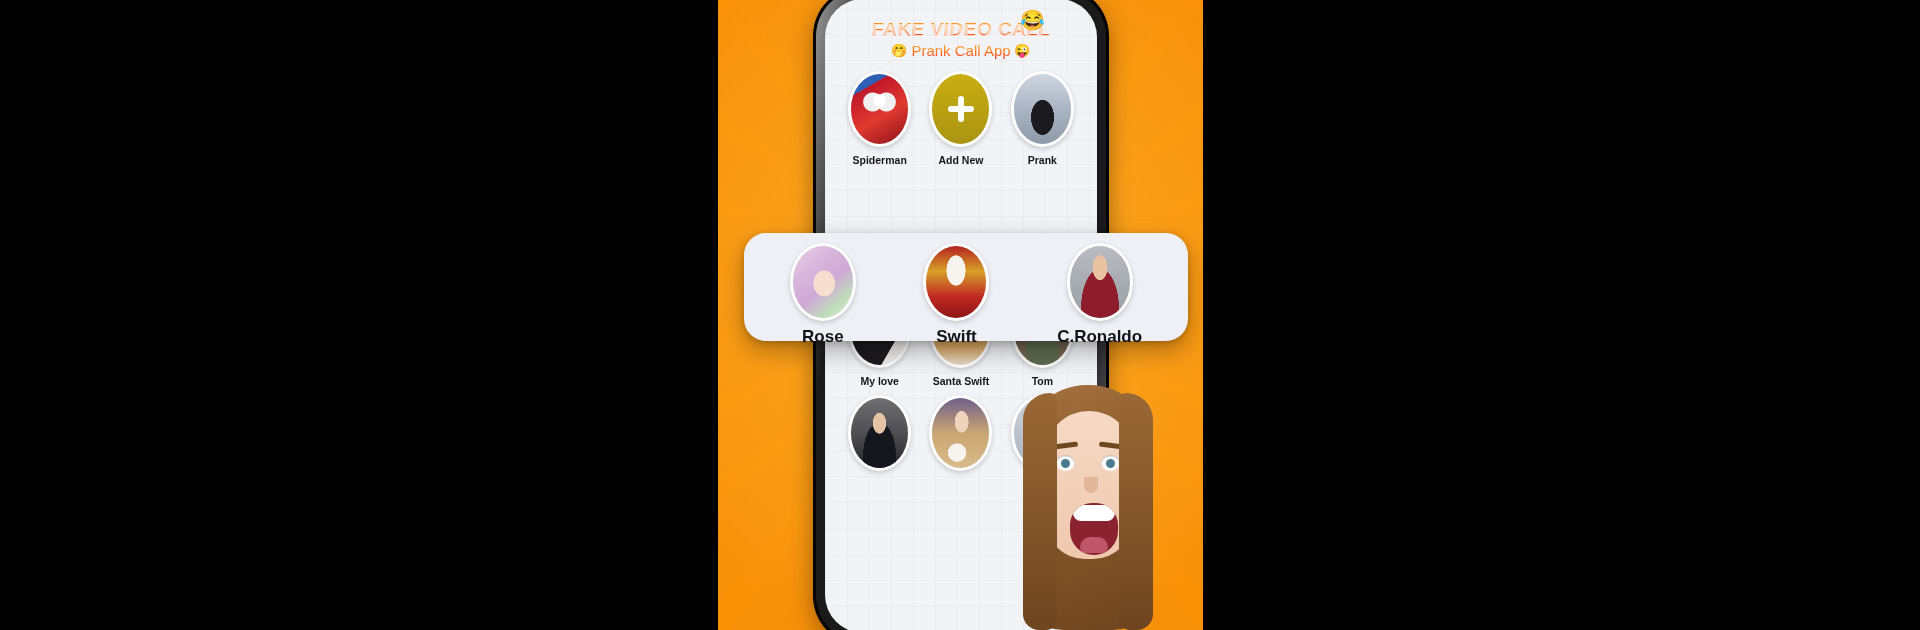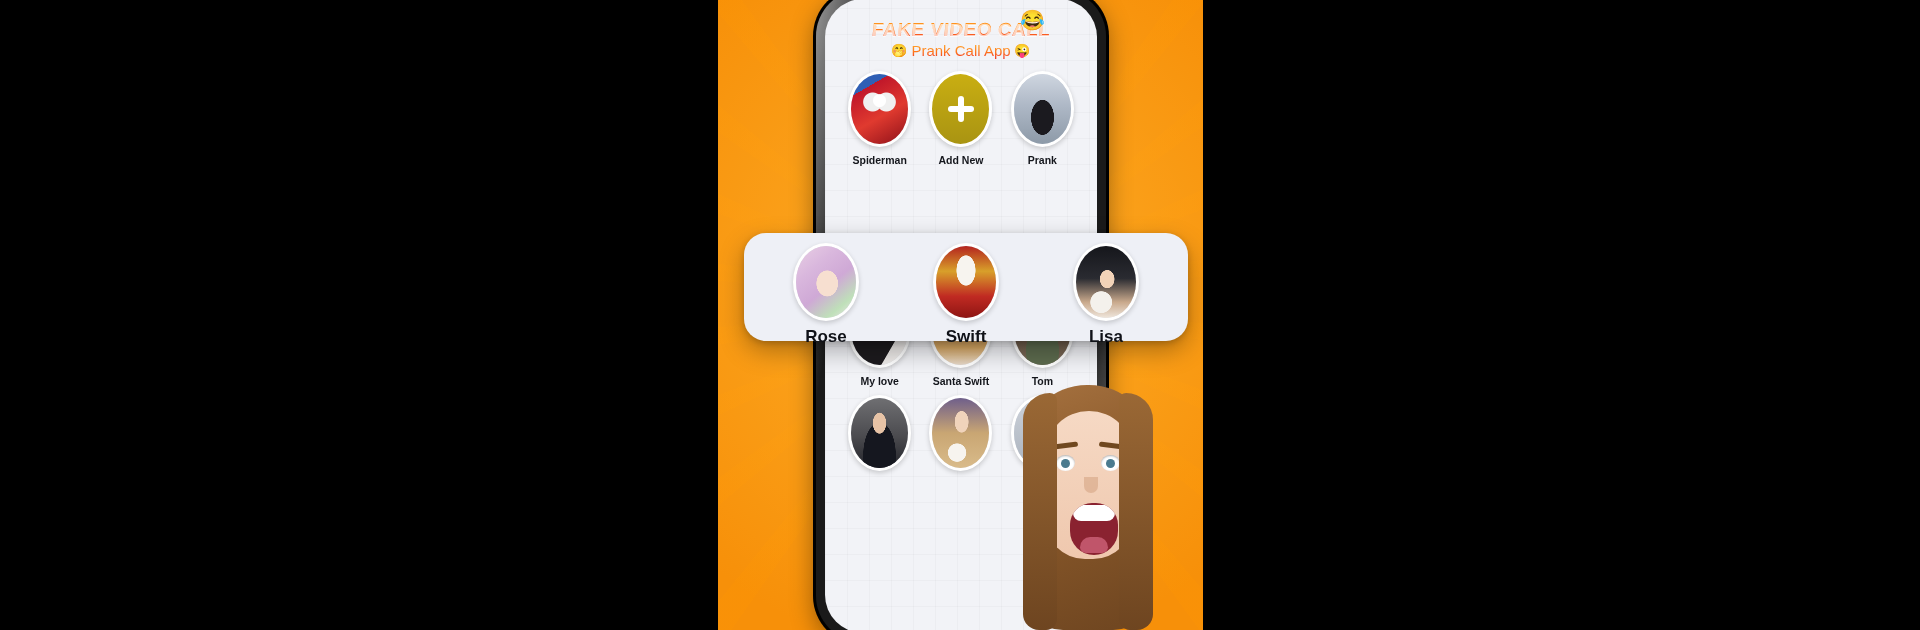--- a/index.html
+++ b/index.html
@@ -272,30 +272,30 @@
     <div class="hcell">
       <div class="ava">
         <div class="ph" style="background:
                radial-gradient(ellipse at 50% 34%, #f7f4ef 0 22%, transparent 23%),
                radial-gradient(ellipse at 50% 42%, #f0c9a8 0 12%, transparent 13%),
                linear-gradient(180deg,#b4231f 0%,#d8a02a 35%,#c02a22 70%,#8e1513 100%);"></div>
       </div>
       <div class="nm">Swift</div>
     </div>
 
+
     <div class="hcell">
       <div class="ava">
         <div class="ph" style="background:
-               radial-gradient(circle at 42% 78%, #f4f1ec 0 16%, transparent 17%),
-               radial-gradient(ellipse at 52% 46%, #f2d3b8 0 16%, transparent 17%),
-               linear-gradient(180deg,#15161b 0%,#2a2b31 45%,#c9a98c 78%,#efe6dc 100%);"></div>
-      </div>
-      <div class="nm">Lisa</div>
-    </div>
-
+               radial-gradient(ellipse at 50% 30%, #e8c3a2 0 17%, transparent 18%),
+               radial-gradient(ellipse at 50% 86%, #8e1c2b 0 44%, transparent 45%),
+               linear-gradient(180deg,#b9bcc2 0%,#a6aab1 55%,#9aa0a7 100%);"></div>
+      </div>
+      <div class="nm">C.Ronaldo</div>
+    </div>
 
   </div>
 
   <div id="woman">
     <div class="hair"></div>
     <div class="face"></div>
     <div class="brow l"></div>
     <div class="brow r"></div>
     <div class="eye l"></div>
     <div class="eye r"></div>

